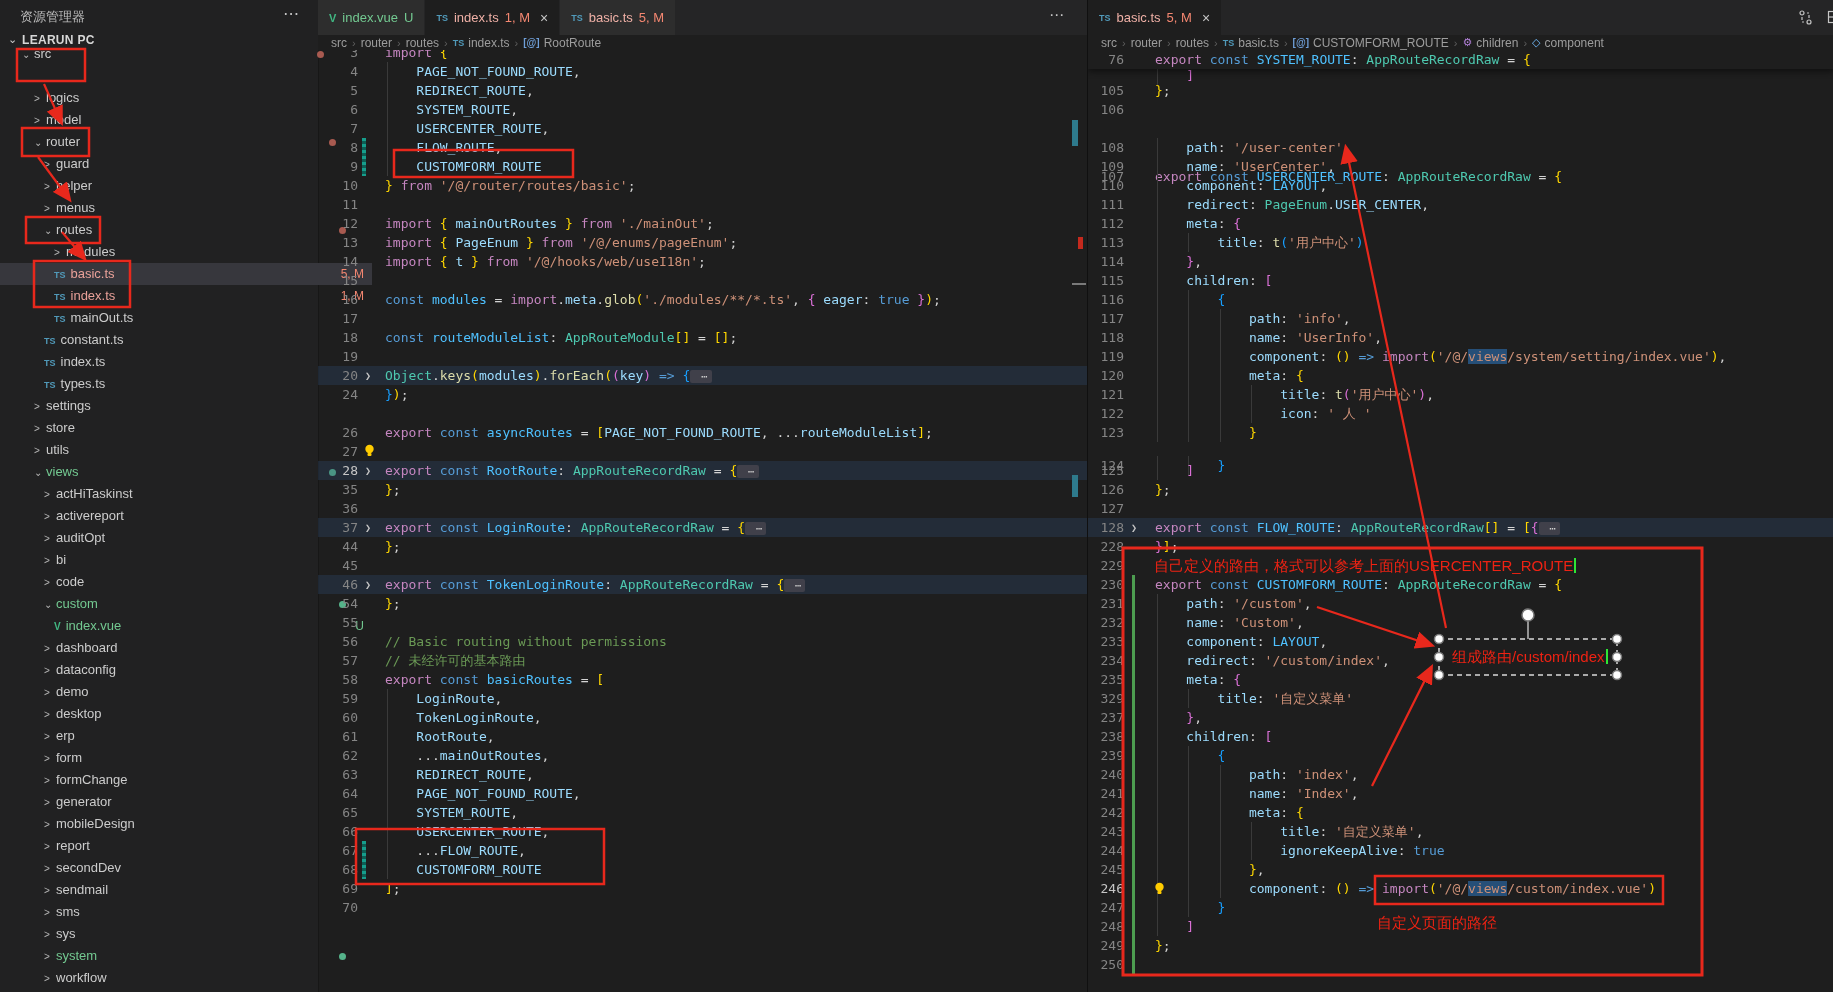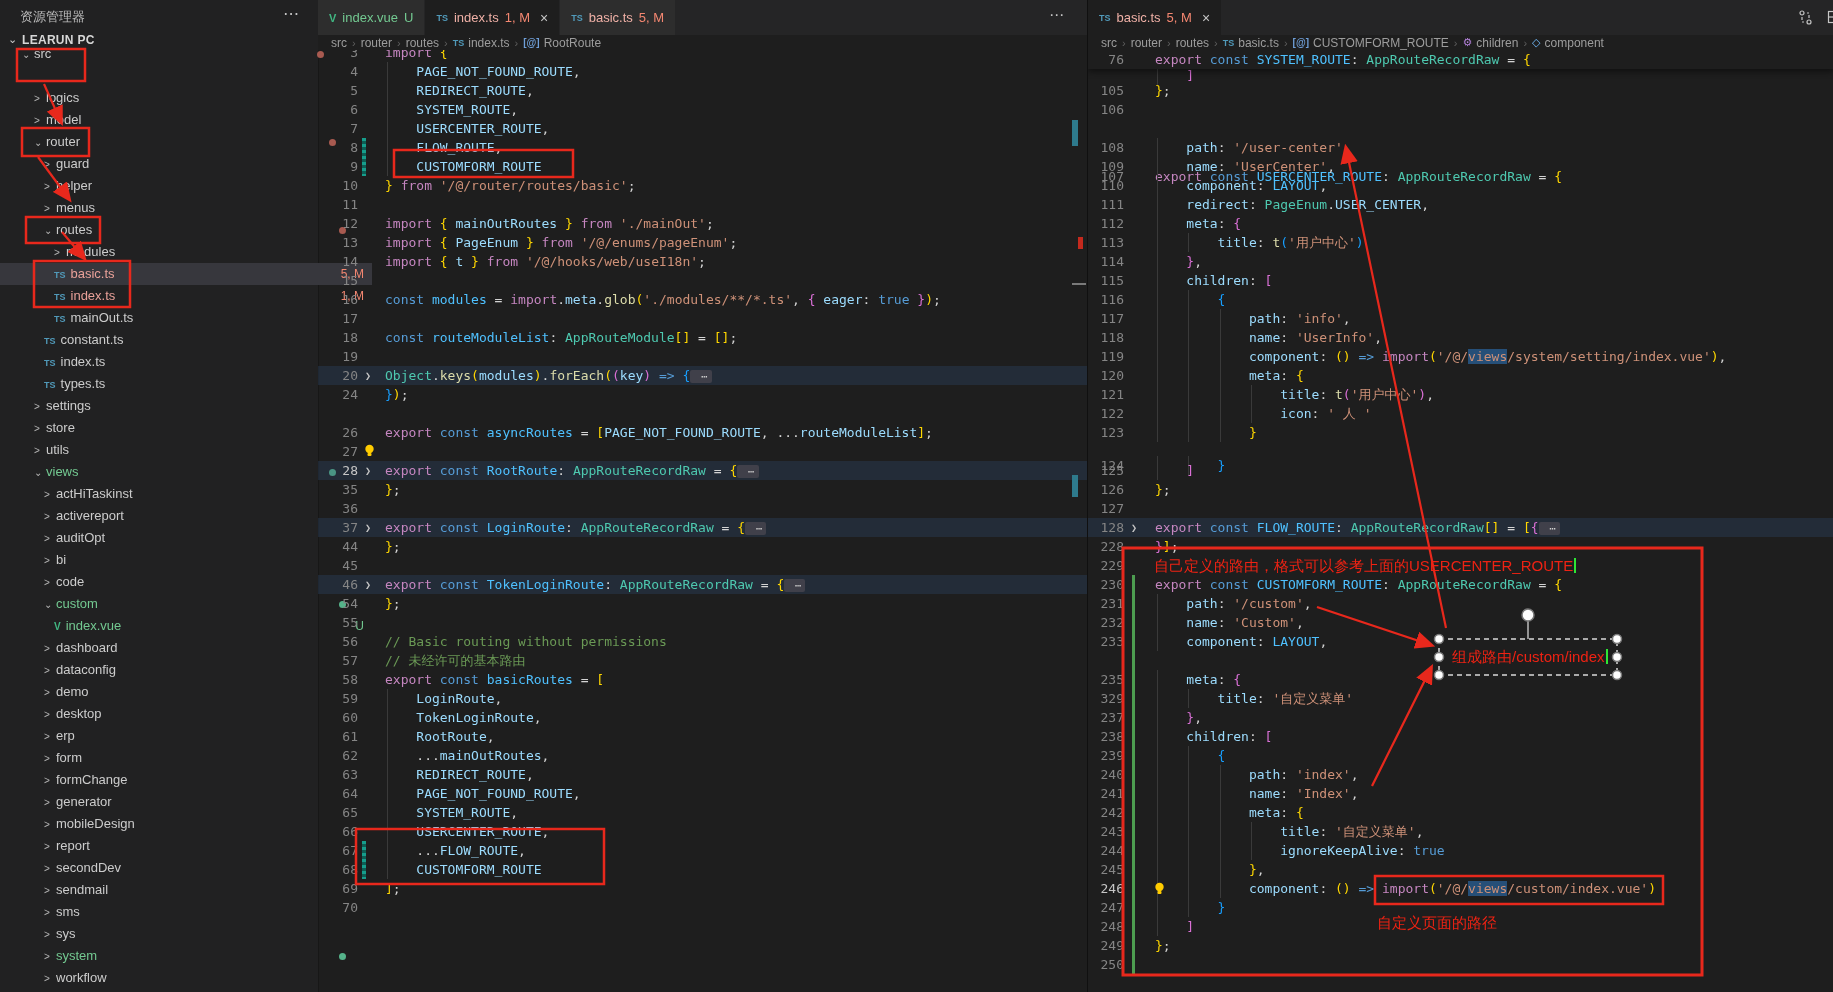--- a/index.html
+++ b/index.html
@@ -306,20 +306,21 @@
         <div class="cl" style="top: 411px;"><span class="num" style="width: 36px;">125</span><span class="guide" style="left: 69px;"></span><span class="txt" style="left: 67px;"><span class="b2">    ]</span></span></div>
         <div class="cl" style="top: 430px;"><span class="num" style="width: 36px;">126</span><span class="txt" style="left: 67px;"><span class="b1">}</span><span class="pun">;</span></span></div>
         <div class="cl" style="top: 449px;"><span class="num" style="width: 36px;">127</span><span class="txt" style="left: 67px;"></span></div>
         <div class="cl foldbg" style="top: 468px;"><span class="num" style="width: 36px;">128</span><span class="fch" style="left: 43px;">❯</span><span class="txt" style="left: 67px;"><span class="kw">export </span><span class="cst">const </span><span class="dvar">FLOW_ROUTE</span><span class="pun">: </span><span class="ty">AppRouteRecordRaw</span><span class="b1">[] </span><span class="pun">= </span><span class="b1">[</span><span class="b2">{</span><span class="fold"> ⋯</span></span></div>
         <div class="cl" style="top: 487px;"><span class="num" style="width: 36px;">228</span><span class="txt" style="left: 67px;"><span class="b2">}</span><span class="b1">]</span><span class="pun">;</span></span></div>
         <div class="cl" style="top: 506px;"><span class="num" style="width: 36px;">229</span><span class="txt" style="left: 67px;"></span></div>
         <div class="cl" style="top: 525px;"><span class="num" style="width: 36px;">230</span><span class="txt" style="left: 67px;"><span class="kw">export </span><span class="cst">const </span><span class="dvar">CUSTOMFORM_ROUTE</span><span class="pun">: </span><span class="ty">AppRouteRecordRaw</span><span class="pun"> = </span><span class="b1">{</span></span></div>
         <div class="cl" style="top: 544px;"><span class="num" style="width: 36px;">231</span><span class="guide" style="left: 69px;"></span><span class="txt" style="left: 67px;"><span class="var">    path</span><span class="pun">: </span><span class="str">'/custom'</span><span class="pun">,</span></span></div>
         <div class="cl" style="top: 563px;"><span class="num" style="width: 36px;">232</span><span class="guide" style="left: 69px;"></span><span class="txt" style="left: 67px;"><span class="var">    name</span><span class="pun">: </span><span class="str">'Custom'</span><span class="pun">,</span></span></div>
         <div class="cl" style="top: 582px;"><span class="num" style="width: 36px;">233</span><span class="guide" style="left: 69px;"></span><span class="txt" style="left: 67px;"><span class="var">    component</span><span class="pun">: </span><span class="dvar">LAYOUT</span><span class="pun">,</span></span></div>
+        <div class="cl" style="top: 601px;"><span class="num" style="width: 36px;">234</span><span class="guide" style="left: 69px;"></span><span class="txt" style="left: 67px;"><span class="var">    redirect</span><span class="pun">: </span><span class="str">'/custom/index'</span><span class="pun">,</span></span></div>
         <div class="cl" style="top: 620px;"><span class="num" style="width: 36px;">235</span><span class="guide" style="left: 69px;"></span><span class="txt" style="left: 67px;"><span class="var">    meta</span><span class="pun">: </span><span class="b2">{</span></span></div>
         <div class="cl" style="top: 639px;"><span class="num" style="width: 36px;">329</span><span class="guide" style="left: 69px;"></span><span class="guide" style="left: 100.28px;"></span><span class="txt" style="left: 67px;"><span class="var">        title</span><span class="pun">: </span><span class="str">'自定义菜单'</span></span></div>
         <div class="cl" style="top: 658px;"><span class="num" style="width: 36px;">237</span><span class="guide" style="left: 69px;"></span><span class="txt" style="left: 67px;"><span class="b2">    }</span><span class="pun">,</span></span></div>
         <div class="cl" style="top: 677px;"><span class="num" style="width: 36px;">238</span><span class="guide" style="left: 69px;"></span><span class="txt" style="left: 67px;"><span class="var">    children</span><span class="pun">: </span><span class="b2">[</span></span></div>
         <div class="cl" style="top: 696px;"><span class="num" style="width: 36px;">239</span><span class="guide" style="left: 69px;"></span><span class="guide" style="left: 100.28px;"></span><span class="txt" style="left: 67px;"><span class="b3">        {</span></span></div>
         <div class="cl" style="top: 715px;"><span class="num" style="width: 36px;">240</span><span class="guide" style="left: 69px;"></span><span class="guide" style="left: 100.28px;"></span><span class="guide" style="left: 131.56px;"></span><span class="txt" style="left: 67px;"><span class="var">            path</span><span class="pun">: </span><span class="str">'index'</span><span class="pun">,</span></span></div>
         <div class="cl" style="top: 734px;"><span class="num" style="width: 36px;">241</span><span class="guide" style="left: 69px;"></span><span class="guide" style="left: 100.28px;"></span><span class="guide" style="left: 131.56px;"></span><span class="txt" style="left: 67px;"><span class="var">            name</span><span class="pun">: </span><span class="str">'Index'</span><span class="pun">,</span></span></div>
         <div class="cl" style="top: 753px;"><span class="num" style="width: 36px;">242</span><span class="guide" style="left: 69px;"></span><span class="guide" style="left: 100.28px;"></span><span class="guide" style="left: 131.56px;"></span><span class="txt" style="left: 67px;"><span class="var">            meta</span><span class="pun">: </span><span class="b1">{</span></span></div>
         <div class="cl" style="top: 772px;"><span class="num" style="width: 36px;">243</span><span class="guide" style="left: 69px;"></span><span class="guide" style="left: 100.28px;"></span><span class="guide" style="left: 131.56px;"></span><span class="guide" style="left: 162.84px;"></span><span class="txt" style="left: 67px;"><span class="var">                title</span><span class="pun">: </span><span class="str">'自定义菜单'</span><span class="pun">,</span></span></div>
         <div class="cl" style="top: 791px;"><span class="num" style="width: 36px;">244</span><span class="guide" style="left: 69px;"></span><span class="guide" style="left: 100.28px;"></span><span class="guide" style="left: 131.56px;"></span><span class="guide" style="left: 162.84px;"></span><span class="txt" style="left: 67px;"><span class="var">                ignoreKeepAlive</span><span class="pun">: </span><span class="cst">true</span></span></div>

